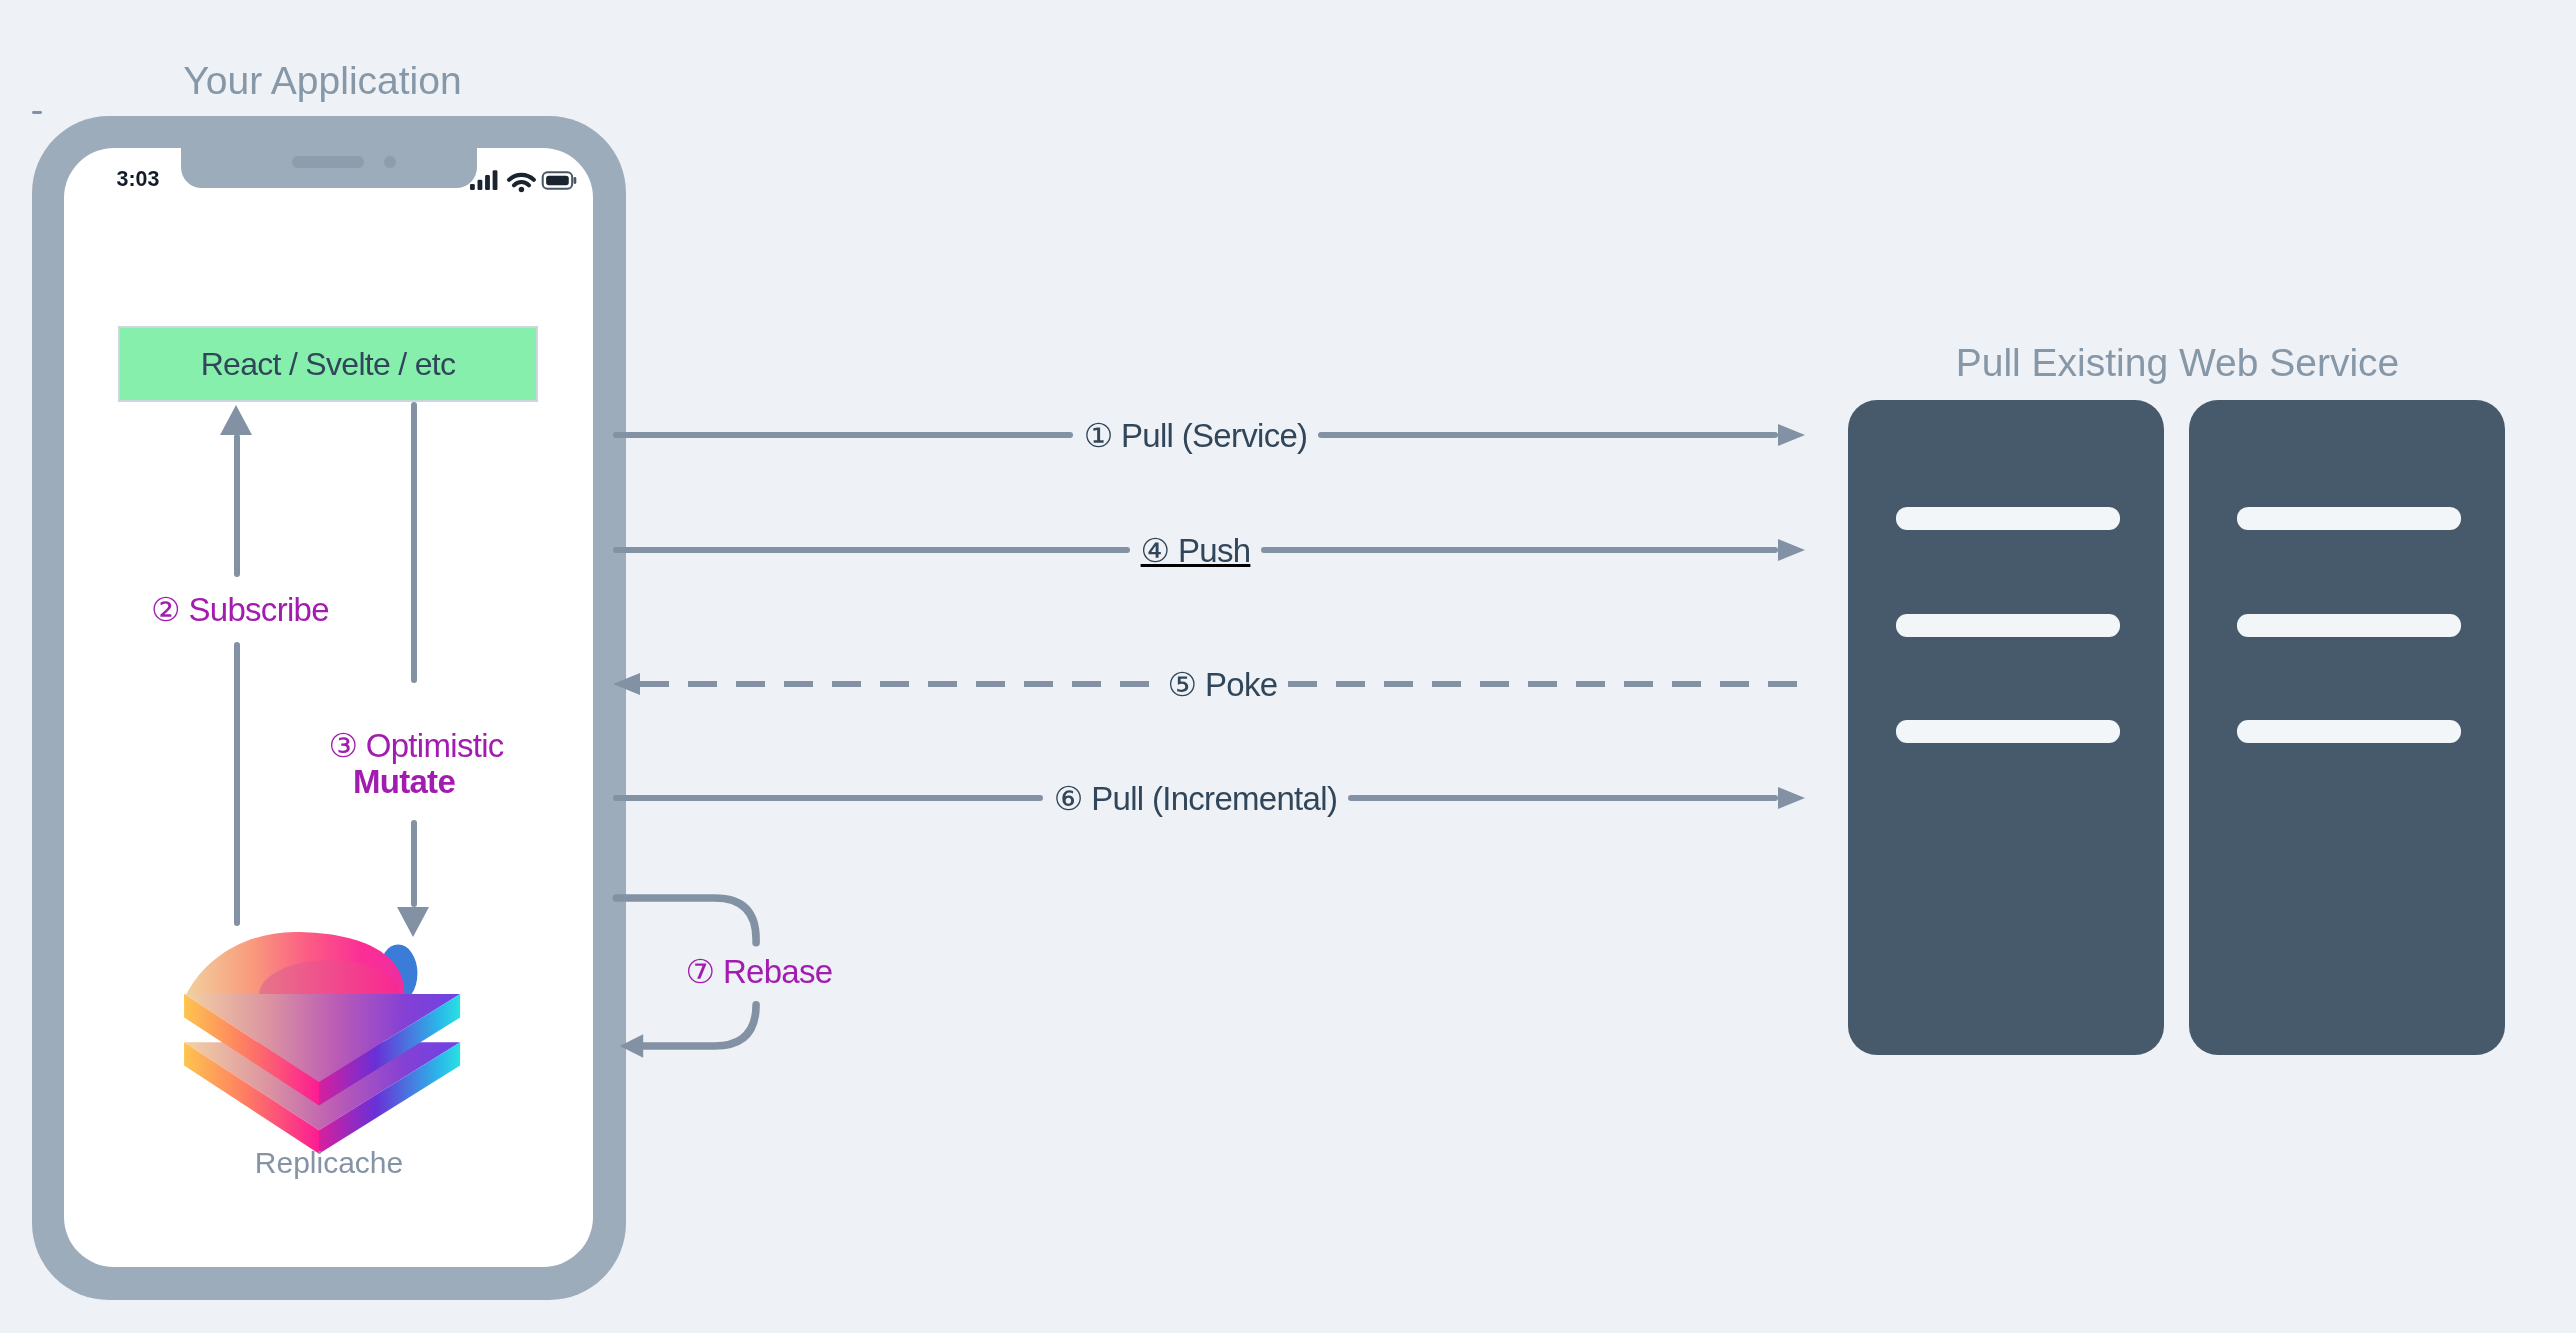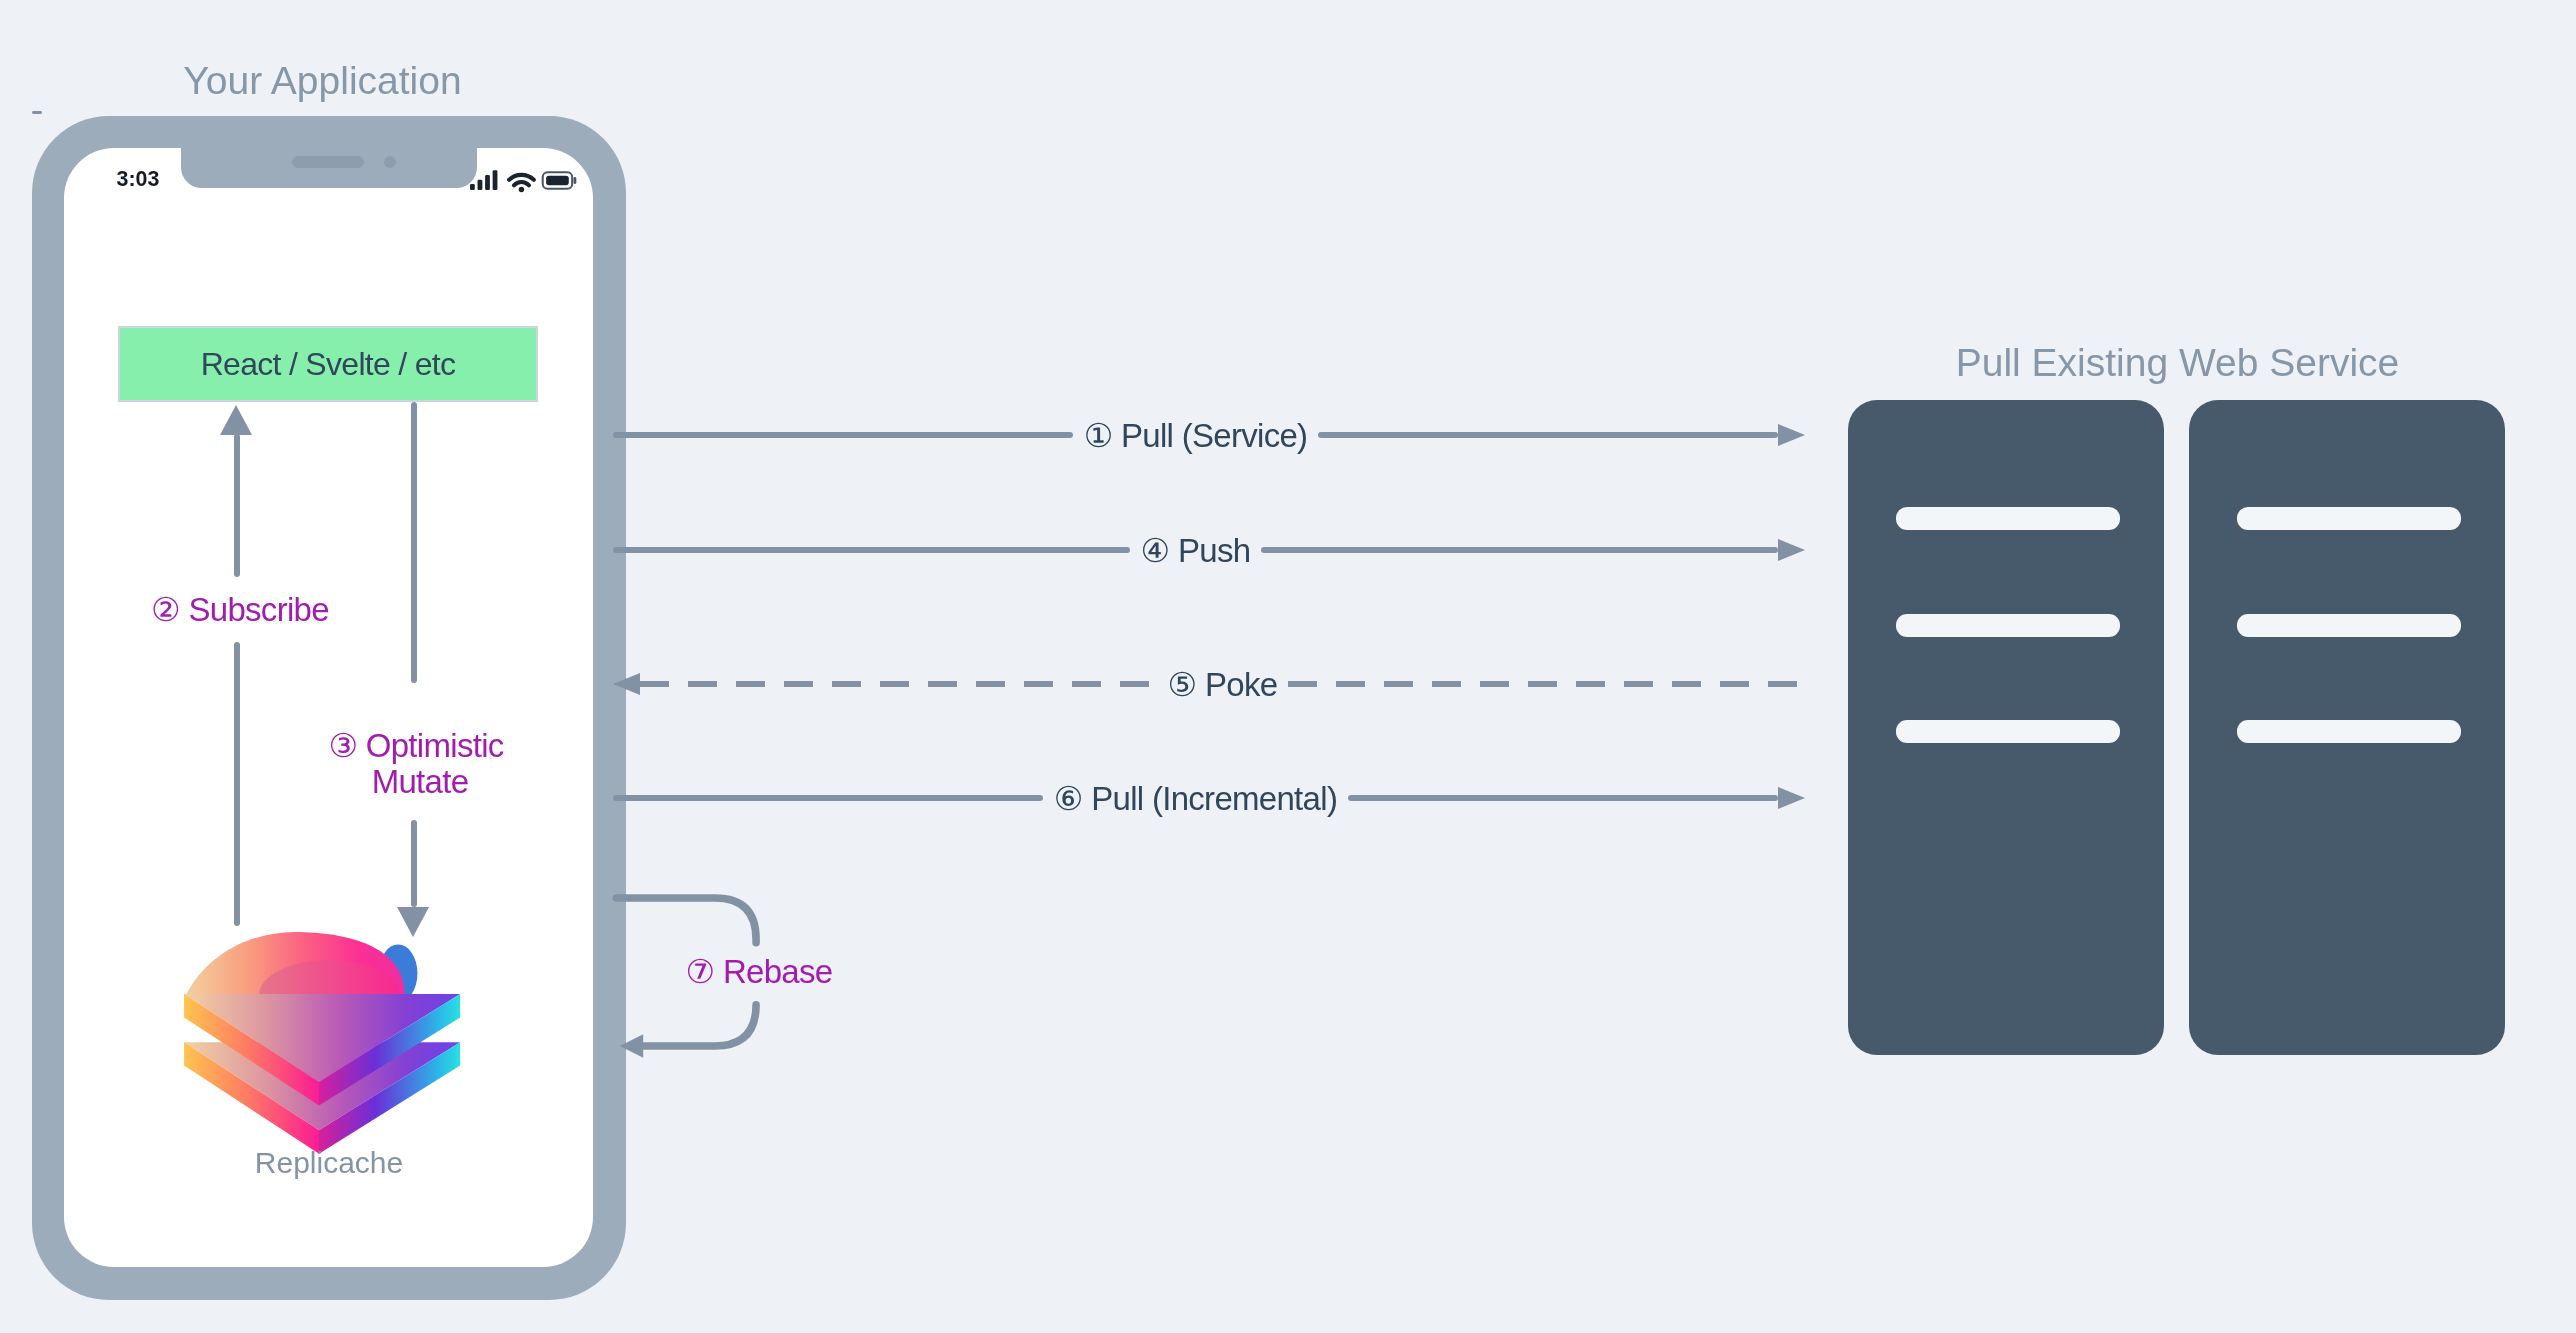--- a/index.html
+++ b/index.html
@@ -107,21 +107,21 @@
     <span>React / Svelte / etc</span>
   </div>
 
   <div class="abs head-up" style="left:220px;top:405px;"></div>
   <div class="abs vline" style="left:234px;top:434px;height:143px;"></div>
   <div class="abs flow-text" style="left:68px;top:590px;width:344px;">② Subscribe</div>
   <div class="abs vline" style="left:234px;top:642px;height:284px;"></div>
 
   <div class="abs vline" style="left:411px;top:402px;height:281px;"></div>
   <div class="abs flow-text" style="left:244px;top:707px;width:344px;margin-top:19px;">③ Optimistic</div>
-  <div class="abs flow-text" style="left:248px;top:763px;width:344px;">Mutate</div>
+  <div class="abs flow-text" style="left:232px;top:763px;width:344px;font-weight:bold;">Mutate</div>
   <div class="abs vline" style="left:411px;top:820px;height:87px;"></div>
   <div class="abs head-down" style="left:397px;top:907px;"></div>
 
   <svg class="abs" style="left:171px;top:918px;" width="296" height="238" viewBox="0 0 430 345">
     <defs>
       <linearGradient id="blobGrad" x1="0" y1="0" x2="1" y2="0">
         <stop offset="0" stop-color="#f2d09e"></stop>
           <stop offset="0.3" stop-color="#f99a7d"></stop>
         <stop offset="0.55" stop-color="#fb5e84"></stop>
           <stop offset="0.8" stop-color="#fb2f95"></stop>
@@ -166,21 +166,21 @@
   </svg>
   <div class="abs logo-caption" style="left:191px;top:1146px;width:276px;">Replicache</div>
 
   <div class="abs flow-row" style="top:413px;">
     <div class="seg"></div>
     <div class="flow-label">① Pull (Service)</div>
     <div class="seg"></div>
     <div class="head-right"></div>
   </div>
 
-  <div class="abs flow-row" style="top:528px;">
+  <div class="abs flow-row" style="top:528px;text-decoration:underline;">
     <div class="seg"></div>
     <div class="flow-label">④ Push</div>
     <div class="seg"></div>
     <div class="head-right"></div>
   </div>
 
   <div class="abs flow-row" style="top:662px;">
     <div class="head-left"></div>
     <div class="seg dashed"></div>
     <div class="flow-label">⑤ Poke</div>

